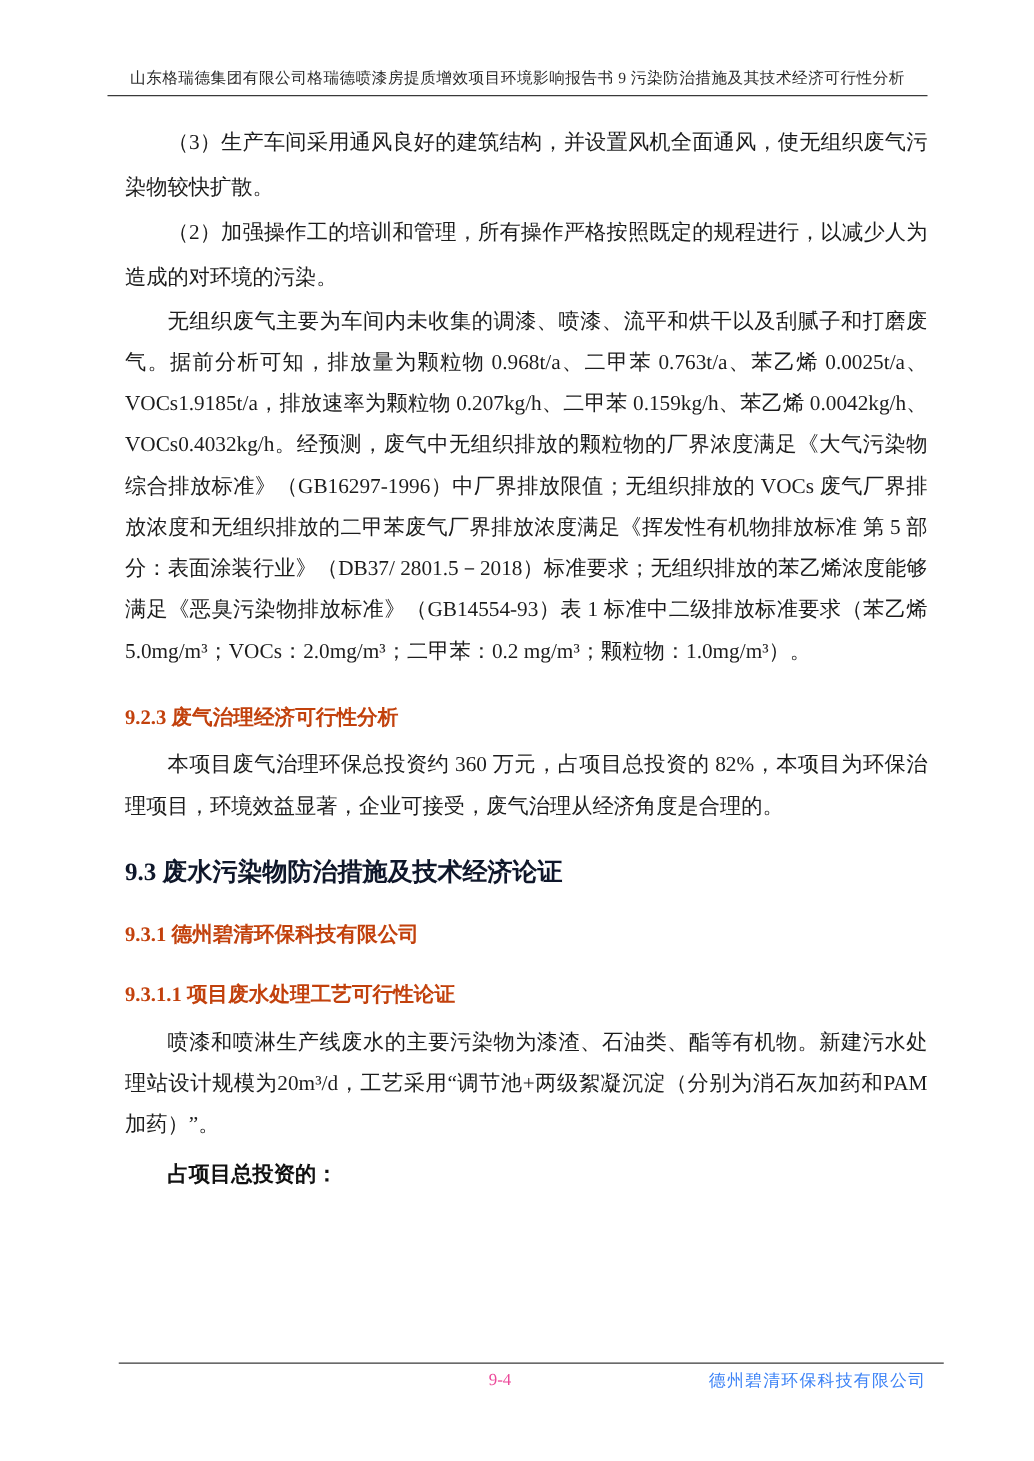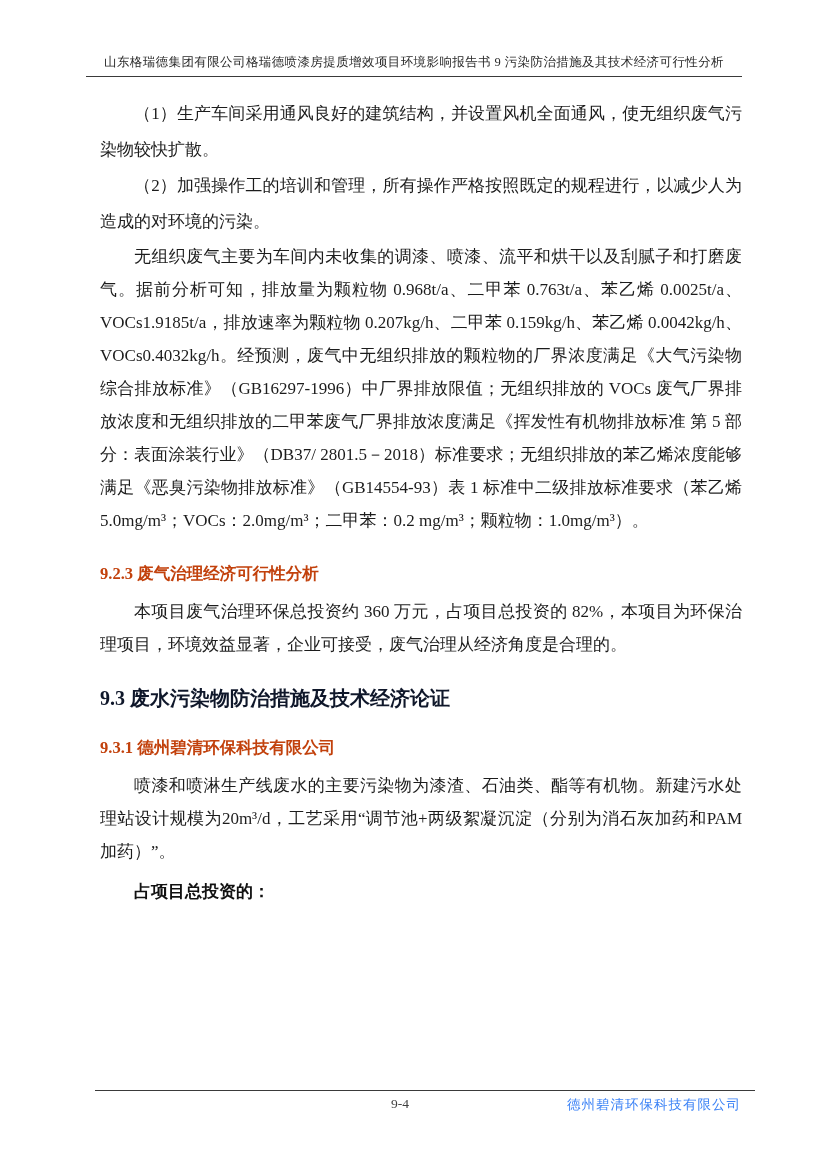--- a/index.html
+++ b/index.html
@@ -76,54 +76,55 @@
     border-top: 1.2px solid #3a3a3a;
     height: 30px;
   }
   .footer-page-num {
     position: absolute;
     top: 5px;
     left: 0;
     width: 610px;
     text-align: center;
     font-size: 13.5px;
-    color: #404040;
+    color: #ec4899;
   }
   .footer-company {
     position: absolute;
     top: 5px;
     right: 14px;
     font-size: 13.5px;
     letter-spacing: 1px;
     color: #3b82f6;
   }
 </style>
 </head>
 <body>
 
 <div class="page">
 
   <div class="doc-header">山东格瑞德集团有限公司格瑞德喷漆房提质增效项目环境影响报告书 9 污染防治措施及其技术经济可行性分析</div>
 
   <div class="content">
 
-    <p class="body-para">（1）生产车间采用通风良好的建筑结构，并设置风机全面通风，使无组织废气污染物较快扩散。</p>
+    <p class="body-para">（3）生产车间采用通风良好的建筑结构，并设置风机全面通风，使无组织废气污染物较快扩散。</p>
 
     <p class="body-para">（2）加强操作工的培训和管理，所有操作严格按照既定的规程进行，以减少人为造成的对环境的污染。</p>
 
     <p class="body-para tight">无组织废气主要为车间内未收集的调漆、喷漆、流平和烘干以及刮腻子和打磨废气。据前分析可知，排放量为颗粒物 0.968t/a、二甲苯 0.763t/a、苯乙烯 0.0025t/a、VOCs1.9185t/a，排放速率为颗粒物 0.207kg/h、二甲苯 0.159kg/h、苯乙烯 0.0042kg/h、VOCs0.4032kg/h。经预测，废气中无组织排放的颗粒物的厂界浓度满足《大气污染物综合排放标准》（GB16297-1996）中厂界排放限值；无组织排放的 VOCs 废气厂界排放浓度和无组织排放的二甲苯废气厂界排放浓度满足《挥发性有机物排放标准 第 5 部分：表面涂装行业》（DB37/ 2801.5－2018）标准要求；无组织排放的苯乙烯浓度能够满足《恶臭污染物排放标准》（GB14554-93）表 1 标准中二级排放标准要求（苯乙烯 5.0mg/m³；VOCs：2.0mg/m³；二甲苯：0.2 mg/m³；颗粒物：1.0mg/m³）。</p>
 
     <h3 class="sub-heading">9.2.3 废气治理经济可行性分析</h3>
 
     <p class="body-para tight">本项目废气治理环保总投资约 360 万元，占项目总投资的 82%，本项目为环保治理项目，环境效益显著，企业可接受，废气治理从经济角度是合理的。</p>
 
     <h2 class="main-heading">9.3 废水污染物防治措施及技术经济论证</h2>
 
     <h3 class="sub-heading">9.3.1 德州碧清环保科技有限公司</h3>
 
+    <h3 class="sub-heading">9.3.1.1 项目废水处理工艺可行性论证</h3>
 
     <p class="body-para tight">喷漆和喷淋生产线废水的主要污染物为漆渣、石油类、酯等有机物。新建污水处理站设计规模为20m³/d，工艺采用“调节池+两级絮凝沉淀（分别为消石灰加药和PAM加药）”。</p>
 
     <p class="bold-label">占项目总投资的：</p>
 
   </div>
 
   <div class="doc-footer">
     <div class="footer-page-num">9-4</div>
     <div class="footer-company">德州碧清环保科技有限公司</div>

